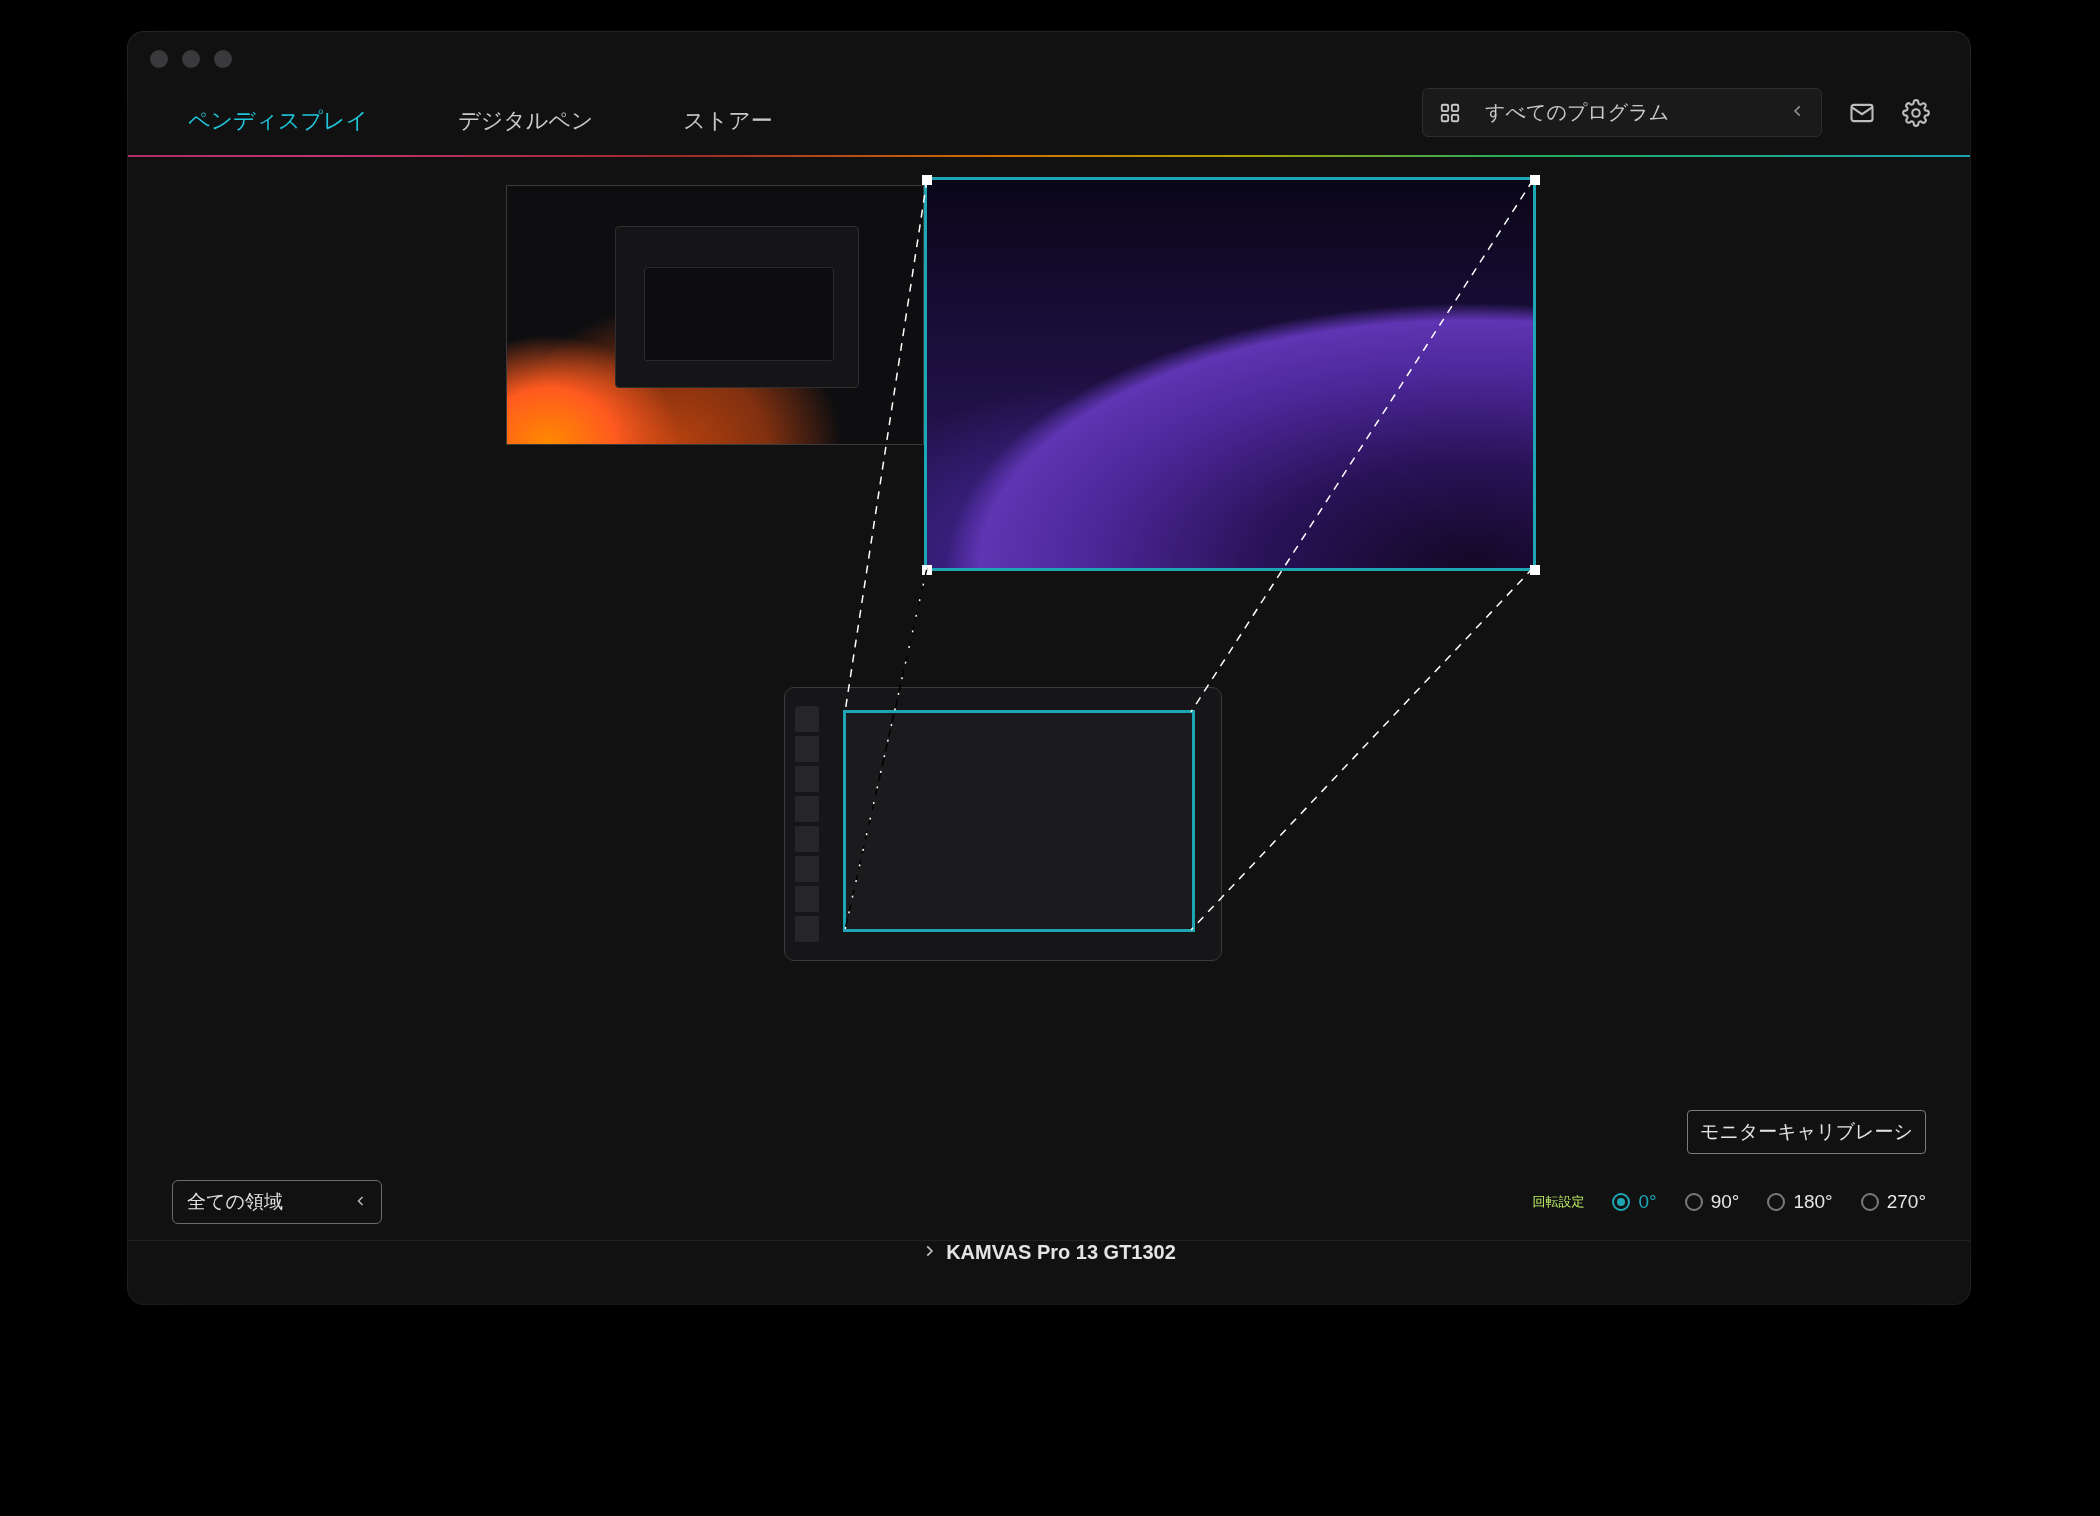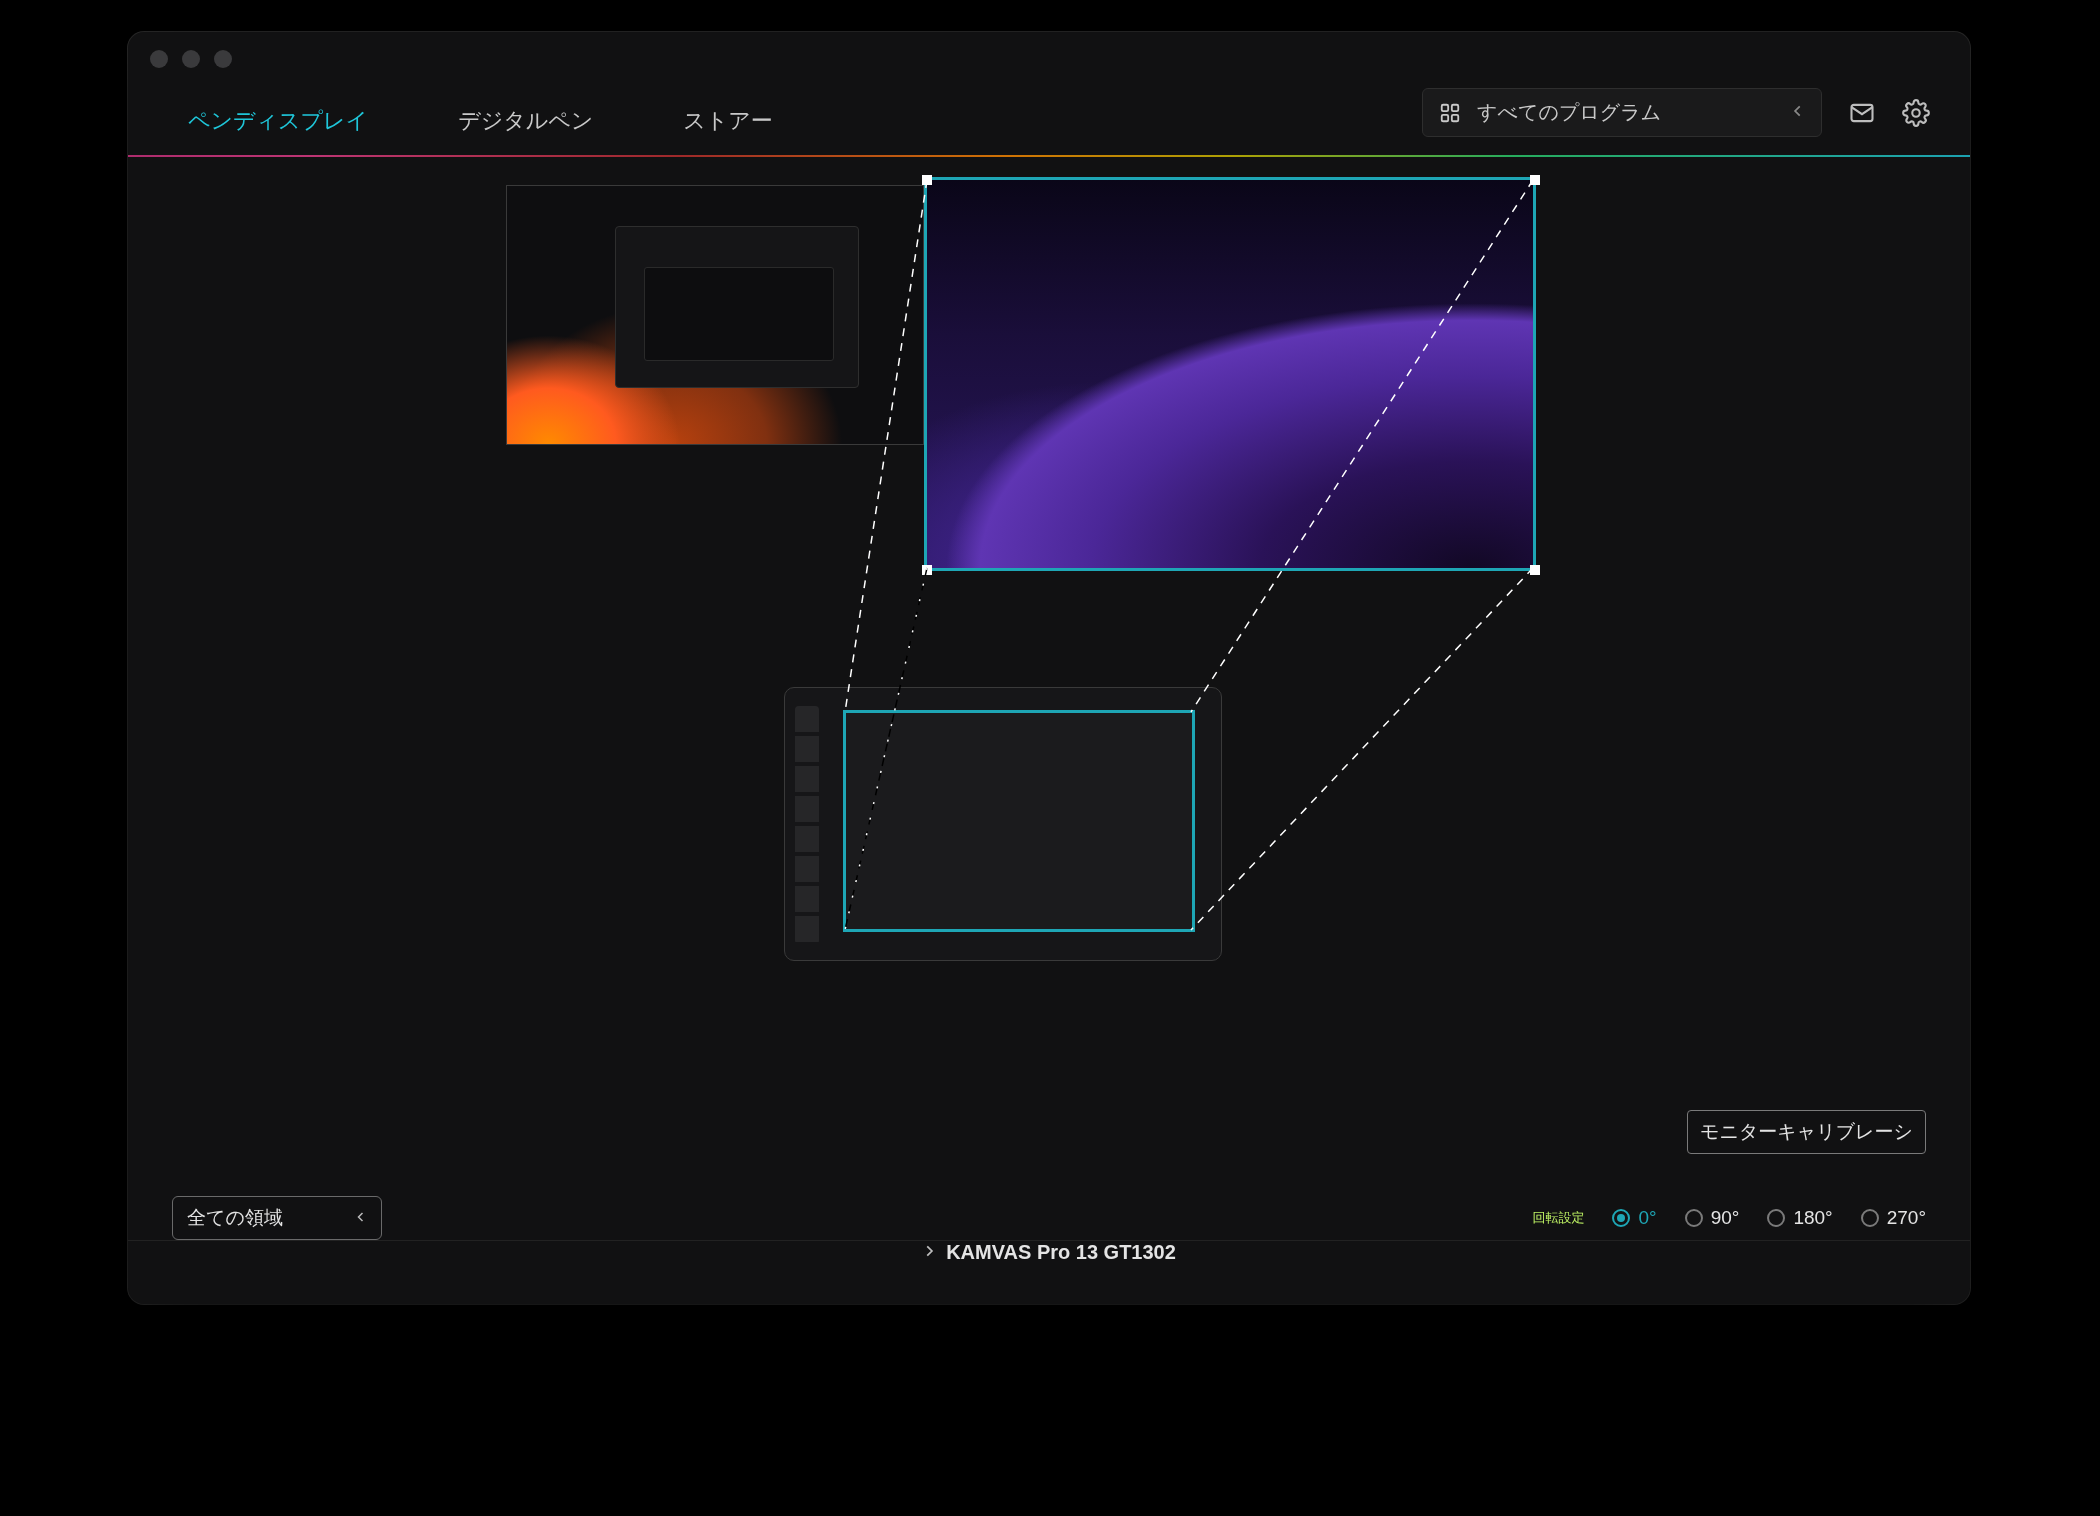--- a/index.html
+++ b/index.html
@@ -19,21 +19,21 @@
 
 .topnav {
   display:flex; align-items:center;
   padding: 56px 40px 18px 60px;
   position: relative;
 }
 .tab { font-size:22px; color:#c9c9c9; margin-right:90px; cursor:pointer;margin-top:16px; }
 .tab.active { color:#1fc6d9; }
 .spacer { flex:1; }
 .program-select {
-  display:flex; align-items:center; gap:16px;
+  display:flex; align-items:center; gap:24px;
   background:#1a1a1b; border:1px solid #2e2e2e; border-radius:6px;
   padding:10px 16px; width: 400px;
   color:#c9c9c9; font-size:20px; cursor:pointer;
 }
 .grid-icon svg, .icon-btn svg { display:block; }
 .program-select .chev { margin-left:auto; color:#777; }
 .icon-btn { color:#bdbdbd; margin-left:26px; cursor:pointer; }
 
 .gradbar {
   height:2px;
@@ -79,21 +79,21 @@
 .tablet .area { position:absolute; left:58px; top:22px; width:352px; height:222px; background:#1b1b1d; border:3px solid #1ea6b5; }
 
 .map-lines { position:absolute; left:0; top:0; width:100%; height:100%; pointer-events:none; }
 
 .calib-btn {
   position:absolute; right:44px; bottom:150px;
   border:1px solid #7a7a7a; color:#e4e4e4; font-size:19px;
   padding:8px 12px; border-radius:4px; background:transparent; cursor:pointer;
 }
 
-.bottom-row { position:absolute; left:0; right:0; bottom:64px; padding:0 44px; display:flex; align-items:center; }
+.bottom-row { position:absolute; left:0; right:0; bottom:80px; padding:0 44px; display:flex; align-items:center; }
 .area-select {
   display:flex; align-items:center; justify-content:space-between;
   border:1px solid #6a6a6a; border-radius:6px; background:transparent;
   color:#e4e4e4; font-size:19px; padding:8px 14px; width:210px; cursor:pointer;
 }
 .rot-label { color:#bef264; font-size:13px; margin-left:auto; }
 .radio { display:flex; align-items:center; gap:8px; color:#e5e5e5; font-size:19px; margin-left:28px; cursor:pointer; }
 .radio .dot { width:18px; height:18px; border:2px solid #7a7a7a; border-radius:50%; display:inline-flex; align-items:center; justify-content:center; }
 .radio.sel .dot { border-color:#1ea6b5; }
 .radio.sel .dot::after { content:""; width:8px; height:8px; background:#1ea6b5; border-radius:50%; }

